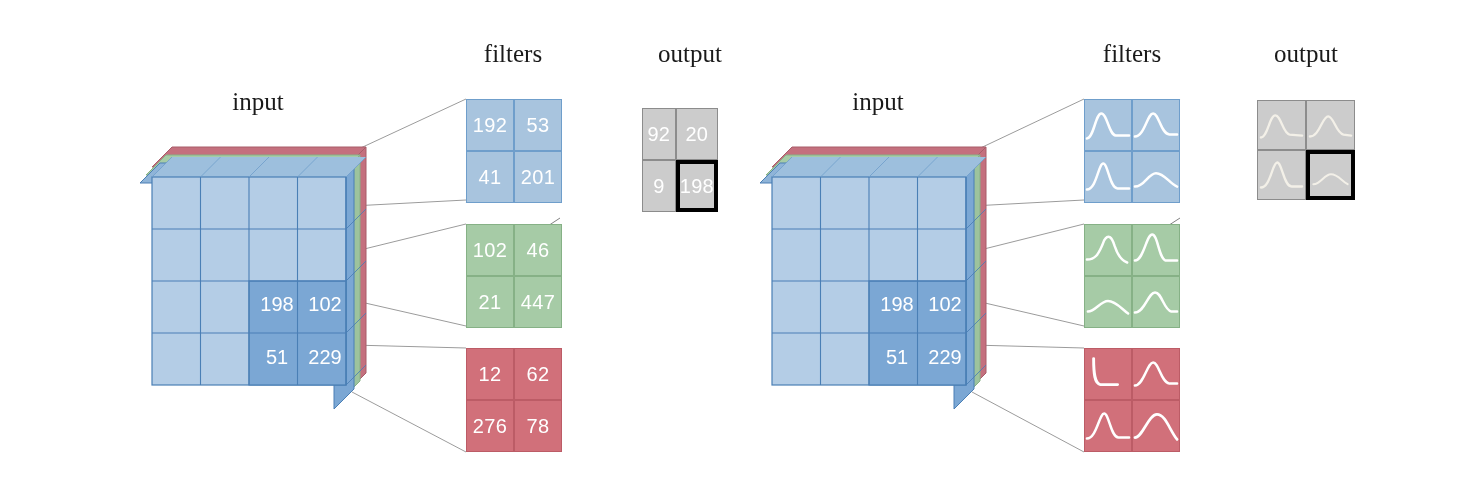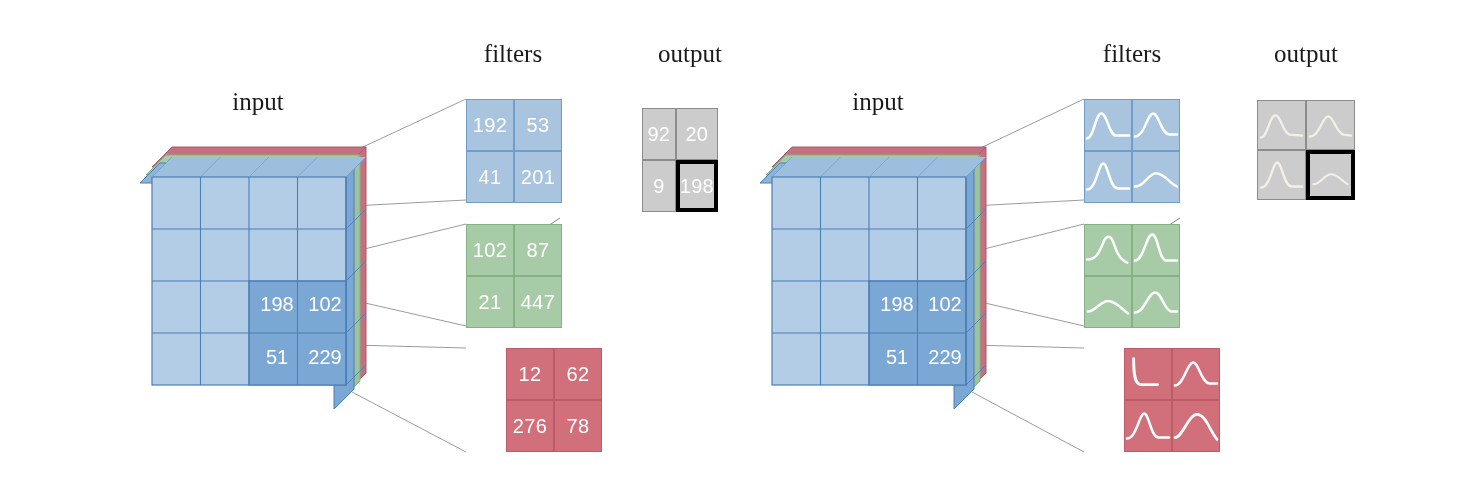--- a/index.html
+++ b/index.html
@@ -40,21 +40,21 @@
     color:#ffffff;
     font-family:"Liberation Sans", sans-serif;
     font-size:20px;
     letter-spacing:.3px;
     line-height:1;
   }
   .blue-block{background:#a8c4de;}
   .blue-block .cell{border:1px solid #6f9ecb;}
   .green-block{background:#a6cba6;}
   .green-block .cell{border:1px solid #86b186;}
-  .red-block{background:#d1707a;margin-left:40px;}
+  .red-block{background:#d1707a;}
   .red-block .cell{border:1px solid #bc5c66;}
   .gray-block{background:#cccccc;}
   .gray-block .cell{border:1px solid #8c8c8c;}
   .gray-block .cell span.num{color:#ffffff;}
 
   .cell.hl{
     border:4px solid #000000 !important;
     z-index:5;
   }
   .curve{width:100%;height:100%;display:block;}
@@ -165,21 +165,21 @@
     <div class="cell">
         <span class="num">201</span>
       </div>
   </div>
 
   <div class="grid green-block" style="left:466px;top:224px;width:96px;height:104px;">
     <div class="cell">
         <span class="num">102</span>
       </div>
     <div class="cell">
-        <span class="num">87</span>
+        <span class="num">46</span>
       </div>
     <div class="cell">
         <span class="num">21</span>
       </div>
     <div class="cell">
         <span class="num">447</span>
       </div>
   </div>
 
   <div class="grid red-block" style="left:466px;top:348px;width:96px;height:104px;">

